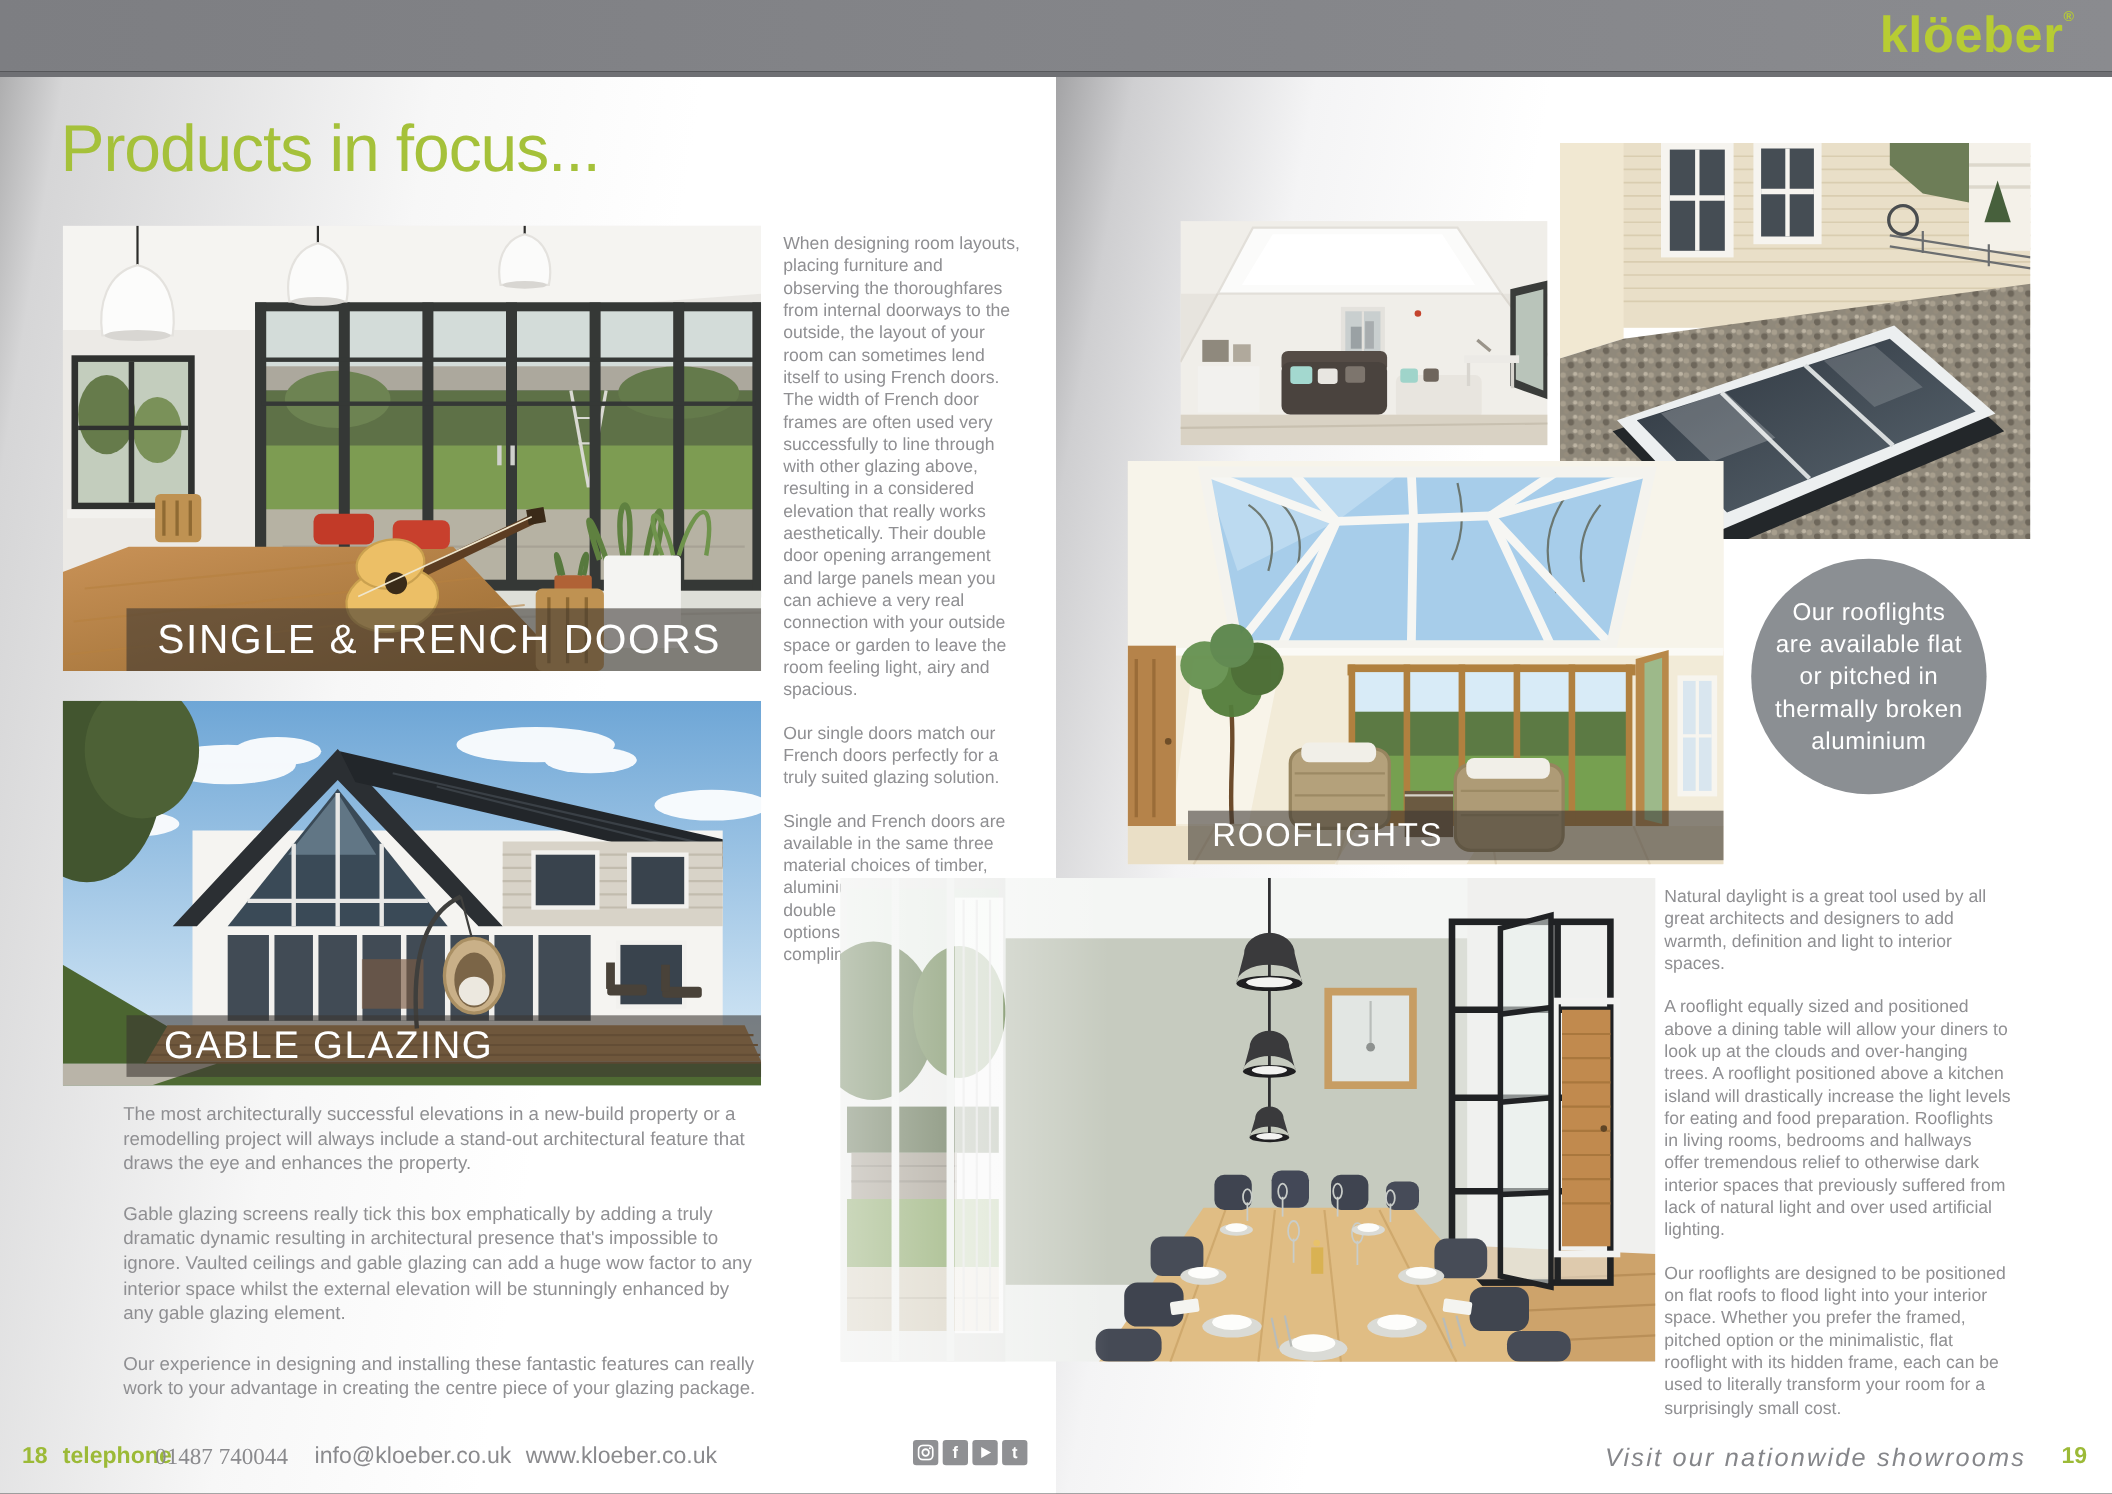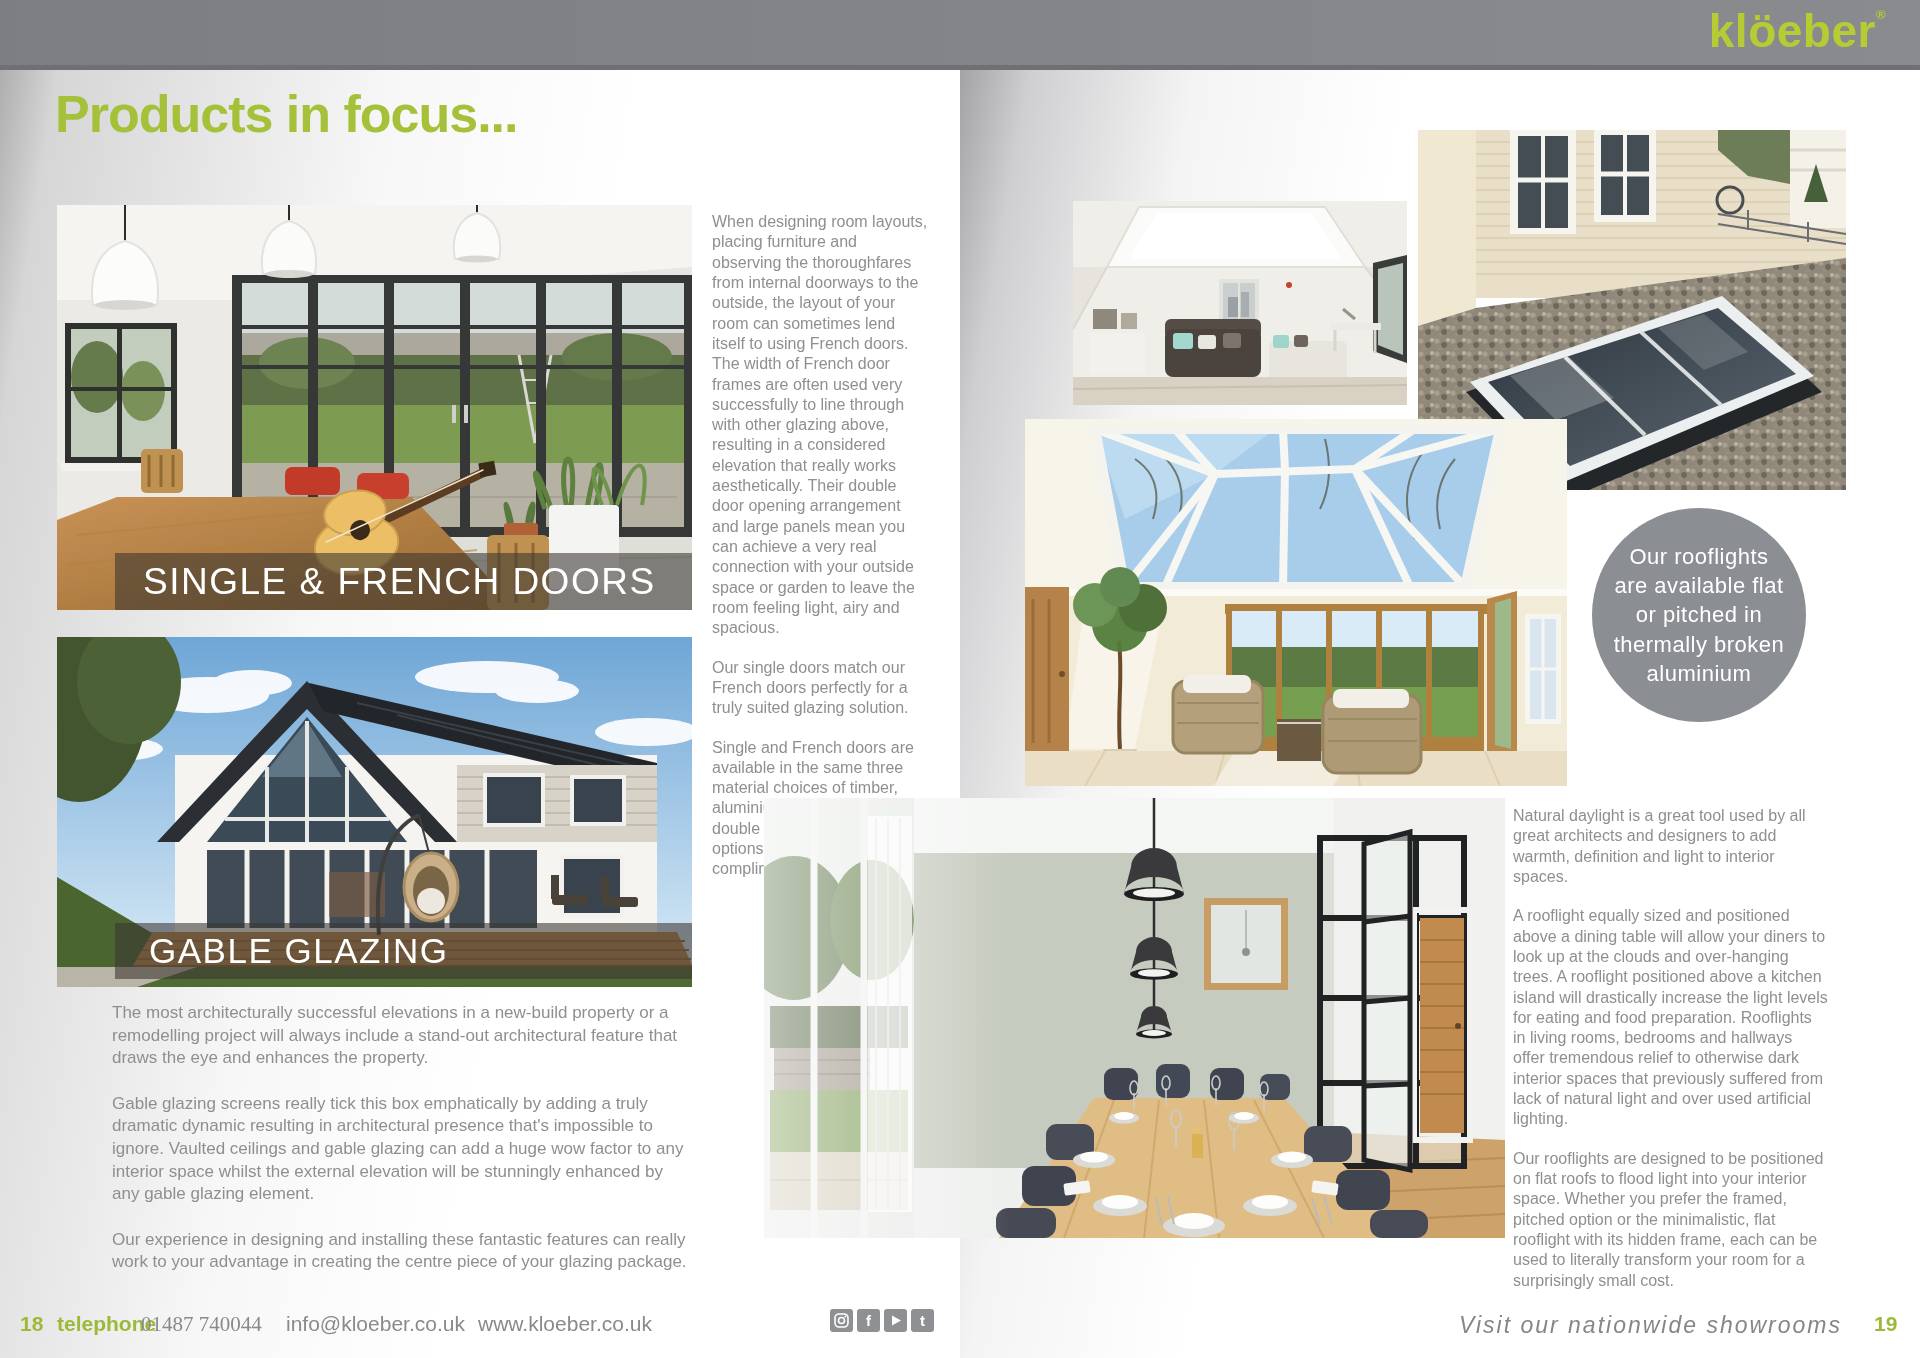--- a/index.html
+++ b/index.html
@@ -13,22 +13,22 @@
   .logo{position:absolute;right:34px;top:4px;font-size:46px;font-weight:bold;
         color:#b7cc33;letter-spacing:0.5px;}
   .logo sup{font-size:13px;vertical-align:28px;}
 
   
   .page-left{position:absolute;left:0;top:70px;width:960px;height:1288px;
              background:linear-gradient(99deg,#aeaeaf 0%,#d6d6d7 5%,#f7f7f7 34%,#ffffff 55%);}
   .page-right{position:absolute;left:960px;top:70px;width:960px;height:1288px;
               background:linear-gradient(100deg,#a3a3a5 0%,#cfcfd1 6%,#f4f4f5 20%,#ffffff 38%);}
 
-  .page-title{position:absolute;left:55px;top:14px;font-size:52px;color:#a5c13a;
-              letter-spacing:-1px;font-weight:700;}
+  .page-title{position:absolute;left:55px;top:30px;font-size:60px;color:#a5c13a;
+              letter-spacing:-1px;font-weight:400;}
 
   .photo{position:absolute;overflow:hidden;}
   .photo svg{display:block;}
 
   .caption-band{position:absolute;background:rgba(58,54,48,0.58);color:#ffffff;
                 display:flex;align-items:center;letter-spacing:1.5px;}
 
   .bodycol{position:absolute;color:#8f8f92;font-size:16px;line-height:1.27;}
   .bodycol .para{margin:0 0 19px 0;}
 
@@ -474,20 +474,23 @@
         <line x1="152" y1="284" x2="234" y2="284" stroke="#9c8a64" stroke-width="2"></line>
         <line x1="152" y1="304" x2="234" y2="304" stroke="#9c8a64" stroke-width="2"></line>
         <rect x="158" y="256" width="68" height="18" rx="7" fill="#f1efe8"></rect>
         <rect x="298" y="276" width="98" height="78" rx="14" fill="#ae9b76" stroke="#97855f" stroke-width="3"></rect>
         <line x1="303" y1="300" x2="392" y2="300" stroke="#9c8a64" stroke-width="2"></line>
         <line x1="303" y1="322" x2="392" y2="322" stroke="#9c8a64" stroke-width="2"></line>
         <rect x="308" y="270" width="76" height="19" rx="7" fill="#f1efe8"></rect>
         <rect x="252" y="300" width="44" height="42" fill="#6b5a41"></rect>
         <line x1="252" y1="304" x2="296" y2="304" stroke="#d6d2c8" stroke-width="2"></line>
       </svg>
+      <div class="caption-band" style="left:55px;right:0;bottom:4px;height:45px;padding-left:22px;font-size:30px;">
+        <span>ROOFLIGHTS</span>
+      </div>
     </div>
 
     <div class="badge" style="left:632px;top:438px;">
       <span>Our rooflights are available flat or pitched in thermally broken aluminium</span>
     </div>
 
     <div class="bodycol" style="left:553px;top:736px;width:315px;">
       <p class="para">Natural daylight is a great tool used by all great architects and designers to add warmth, definition and light to interior spaces.</p>
       <p class="para">A rooflight equally sized and positioned above a dining table will allow your diners to look up at the clouds and over-hanging trees. A rooflight positioned above a kitchen island will drastically increase the light levels for eating and food preparation. Rooflights in living rooms, bedrooms and hallways offer tremendous relief to otherwise dark interior spaces that previously suffered from lack of natural light and over used artificial lighting.</p>
       <p class="para">Our rooflights are designed to be positioned on flat roofs to flood light into your interior space. Whether you prefer the framed, pitched option or the minimalistic, flat rooflight with its hidden frame, each can be used to literally transform your room for a surprisingly small cost.</p>

